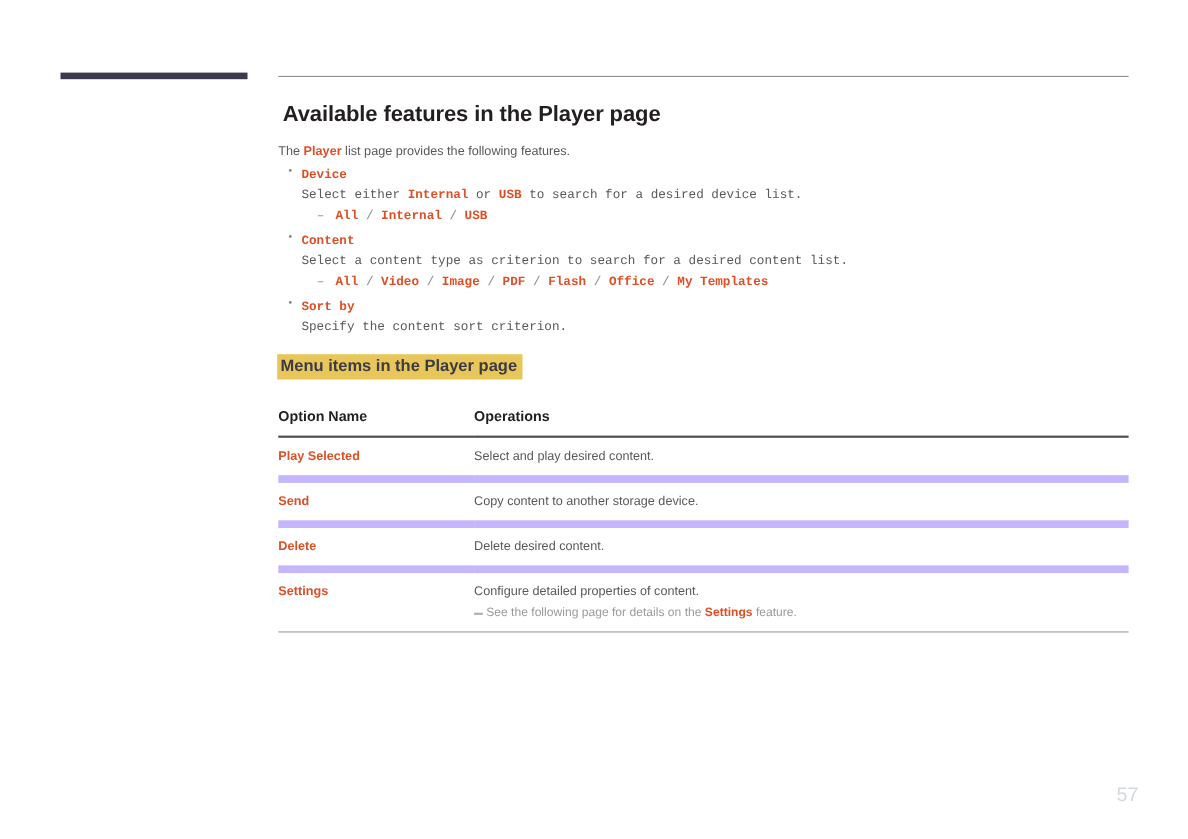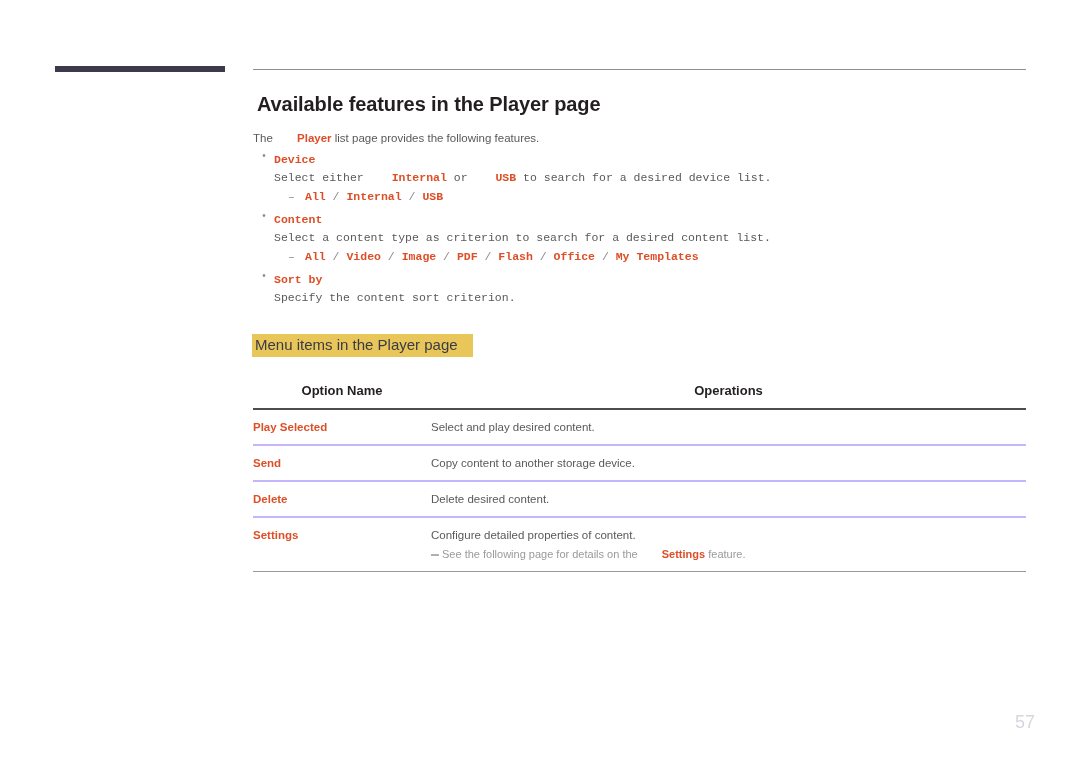--- a/index.html
+++ b/index.html
@@ -50,21 +50,20 @@
 
   p.intro {
     font-size: 11.5px;
     margin: 16px 0 0 0;
     color: #595959;
   }
 
   .em {
     color: #dd4f26;
     font-weight: bold;
-    margin-left: 21px;
   }
 
   
   ul.bullets {
     list-style: none;
     margin: 8px 0 0 0;
     padding: 0;
     font-family: Liberation Mono, monospace;
   }
   ul.bullets > li {
@@ -114,48 +113,48 @@
   }
   .slash {
     color: #8c8c8c;
     font-weight: normal;
   }
 
   
   h2.section-heading {
     display: inline-block;
     font-size: 15px;
-    font-weight: normal;
+    font-weight: bold;
     color: #3b3b46;
     background: #e8c65a;
-    padding: 2px 15px 3px 3px;
-    margin: 28px 0 0 -1px;
+    padding: 2px 5px 3px 3px;
+    margin: 16px 0 0 -1px;
     line-height: 18px;
   }
 
   
   table.options-table {
     width: 773px;
     border-collapse: collapse;
     margin-top: 26px;
     table-layout: fixed;
   }
   table.options-table th {
-    text-align: center;
+    text-align: left;
     font-size: 13px;
     font-weight: bold;
     color: #231f20;
     padding: 0 0 10px 0;
     border-bottom: 2px solid #4d4d4d;
   }
   table.options-table th.col-name { width: 178px; }
   table.options-table td {
     font-size: 11.5px;
     padding: 11px 0 11px 0;
-    border-bottom: 2px solid #c4b5fd;
+    border-bottom: 7px solid #c4b5fd;
     vertical-align: top;
   }
   table.options-table tr:last-child td {
     border-bottom: 1px solid #9a9a9a;
   }
   td.opt-name {
     color: #dd4f26;
     font-weight: bold;
   }
   td.opt-desc {

